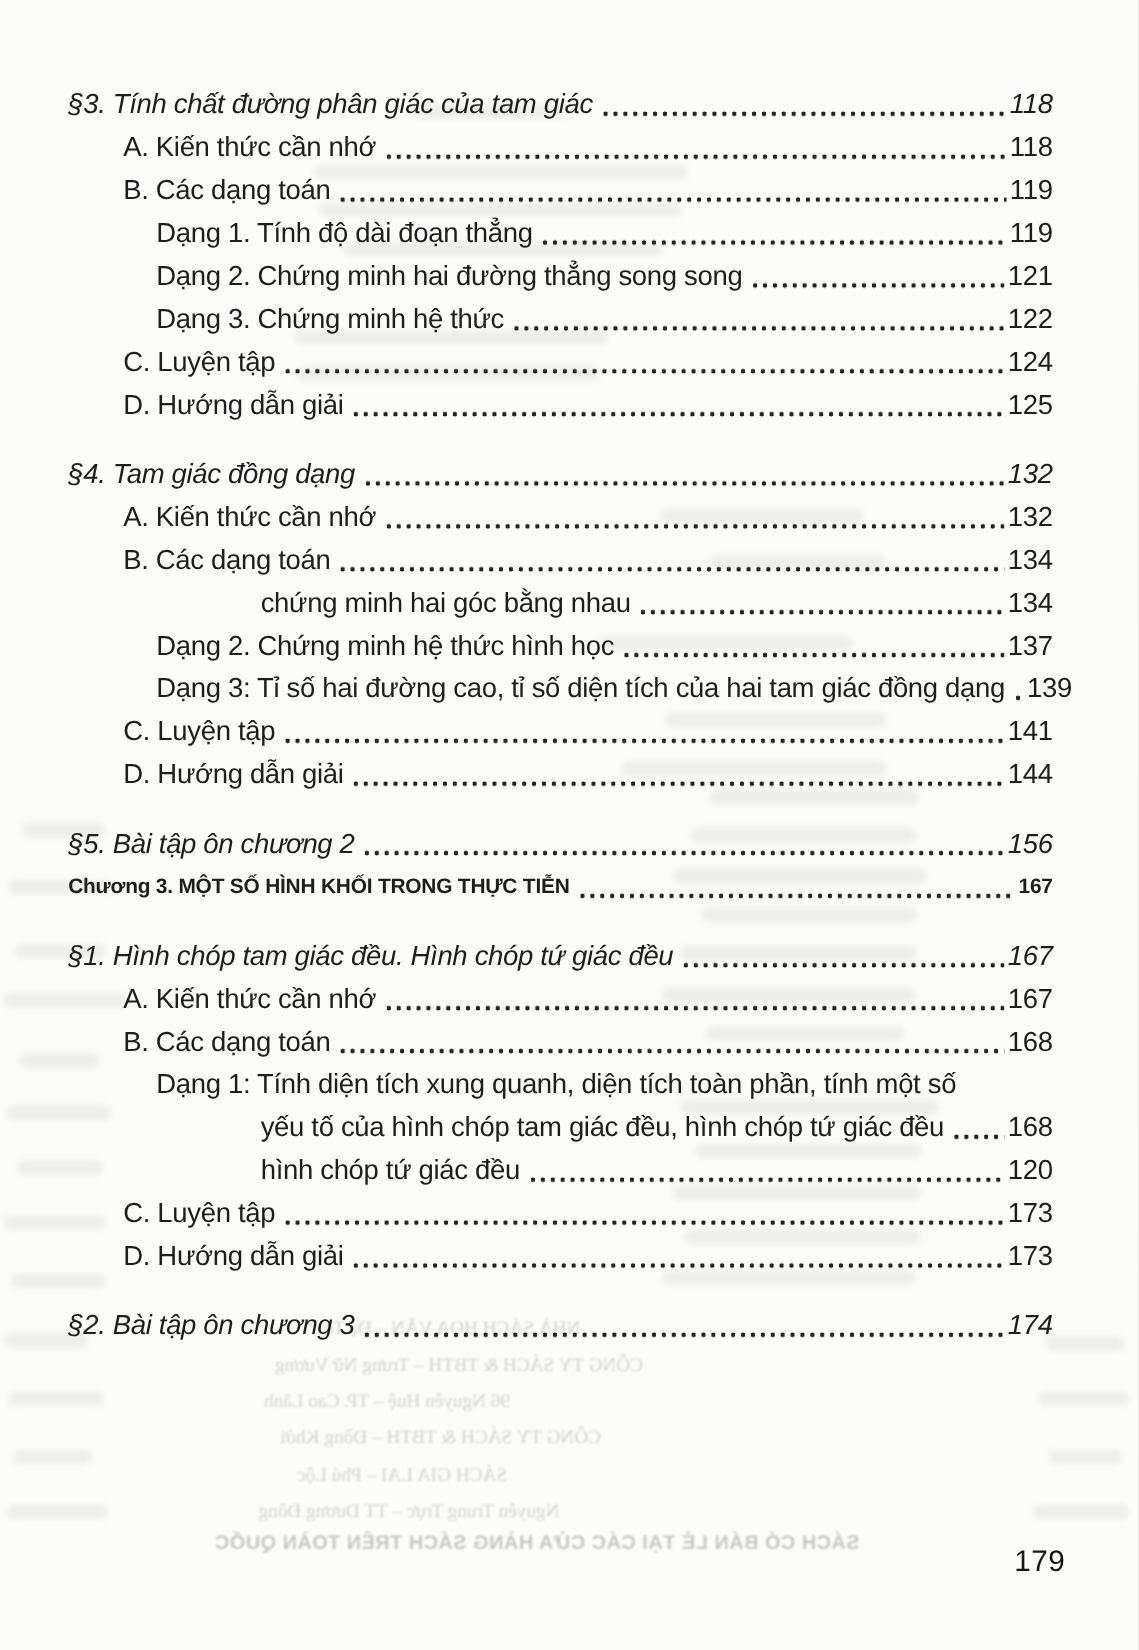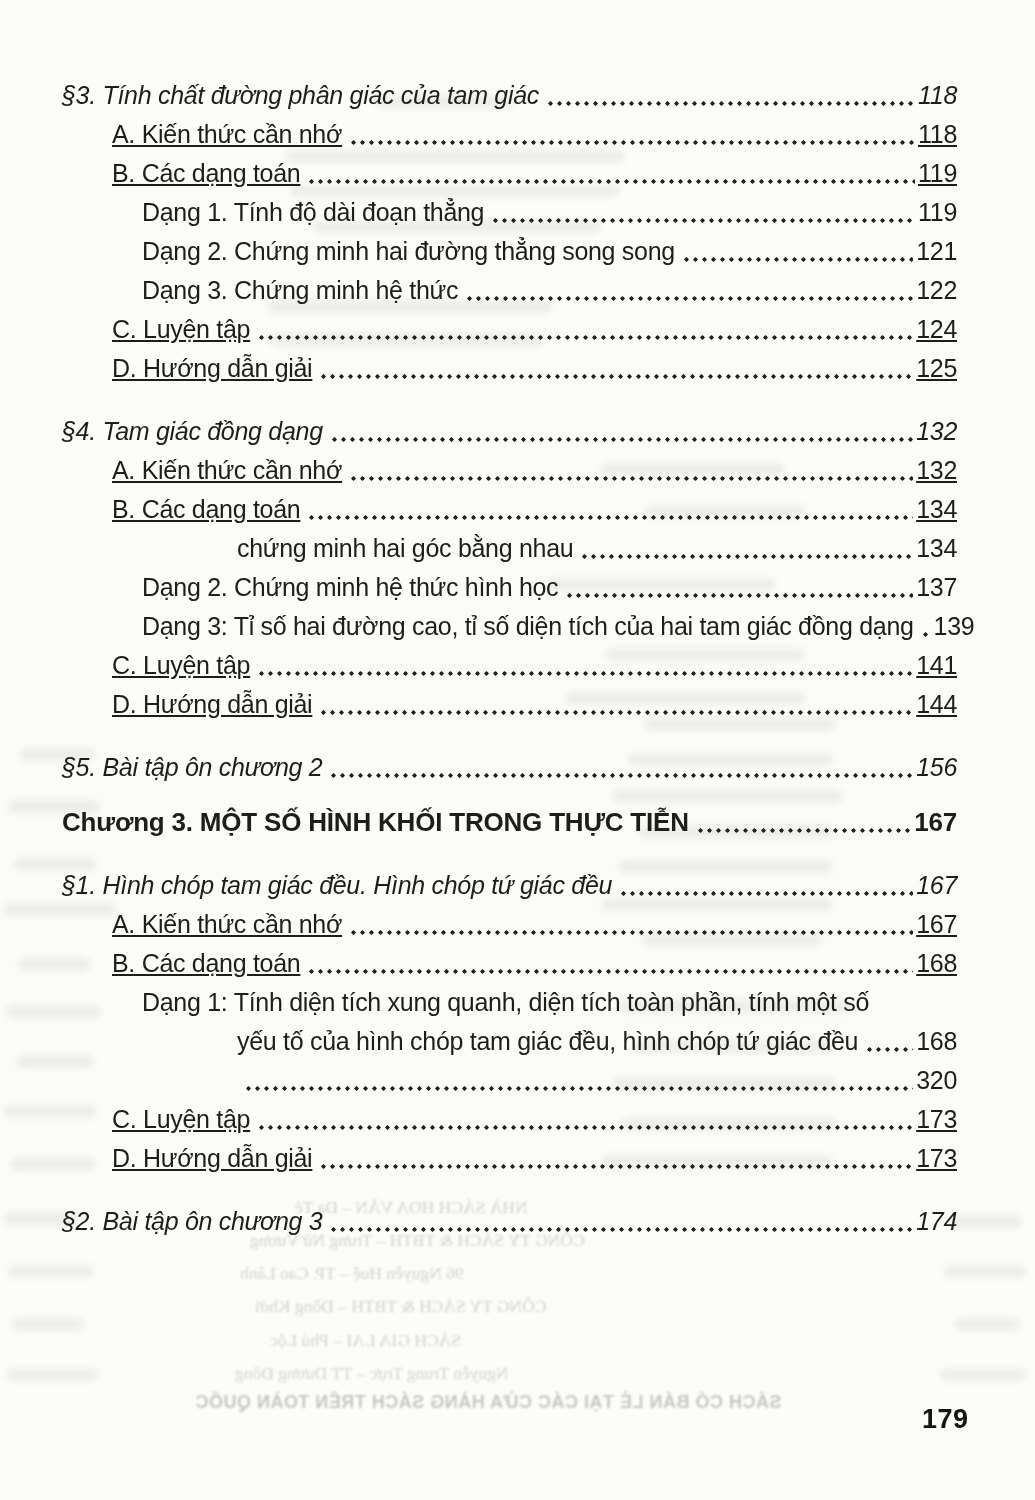--- a/index.html
+++ b/index.html
@@ -33,30 +33,30 @@
     flex:1 1 auto;
     min-width:10px;
     height:5px;
     margin:0 3px 9px 7px;
     background-image:radial-gradient(circle,#23231f 1.9px,rgba(0,0,0,0) 2.3px);
     background-size:9px 5px;
     background-repeat:repeat-x;
     background-position:left bottom;
   }
   .lvl0{padding-left:0;margin-top:24px;}
-  .lvl1{padding-left:50px;text-decoration:underline;}
+  .lvl1{padding-left:50px;}
   .lvl2{padding-left:80px;}
   .lvl3{padding-left:175px;}
   .section{font-style:italic;}
-  .chapter{font-weight:700;font-size:26px;letter-spacing:-0.2px;margin-top:16px;}
+  .chapter{font-weight:700;font-size:19px;letter-spacing:-0.2px;margin-top:0;}
 
   
   .footer-page{
     position:absolute;left:922px;top:1404px;
-    font-size:27px;font-weight:700;color:#141412;
+    font-size:27px;font-weight:400;color:#141412;
     letter-spacing:0.5px;
   }
 
   
   .ghost{position:absolute;inset:0;pointer-events:none;}
   .ghost-line{
     position:absolute;
     transform:scaleX(-1);
     white-space:nowrap;
     font-family:"Liberation Serif",serif;
@@ -244,22 +244,23 @@
       </div>
       <div class="row lvl2 nopage">
         <span class="lbl">Dạng 1: Tính diện tích xung quanh, diện tích toàn phần, tính một số</span>
       </div>
       <div class="row lvl3">
         <span class="lbl">yếu tố của hình chóp tam giác đều, hình chóp tứ giác đều</span>
         <span class="leader"></span>
         <span class="pg">168</span>
       </div>
       <div class="row lvl3">
-        <span class="leader"></span>
-        <span class="pg">320</span>
+        <span class="lbl">hình chóp tứ giác đều</span>
+        <span class="leader"></span>
+        <span class="pg">120</span>
       </div>
       <div class="row lvl1">
         <span class="lbl">C. Luyện tập</span>
         <span class="leader"></span>
         <span class="pg">173</span>
       </div>
       <div class="row lvl1">
         <span class="lbl">D. Hướng dẫn giải</span>
         <span class="leader"></span>
         <span class="pg">173</span>

